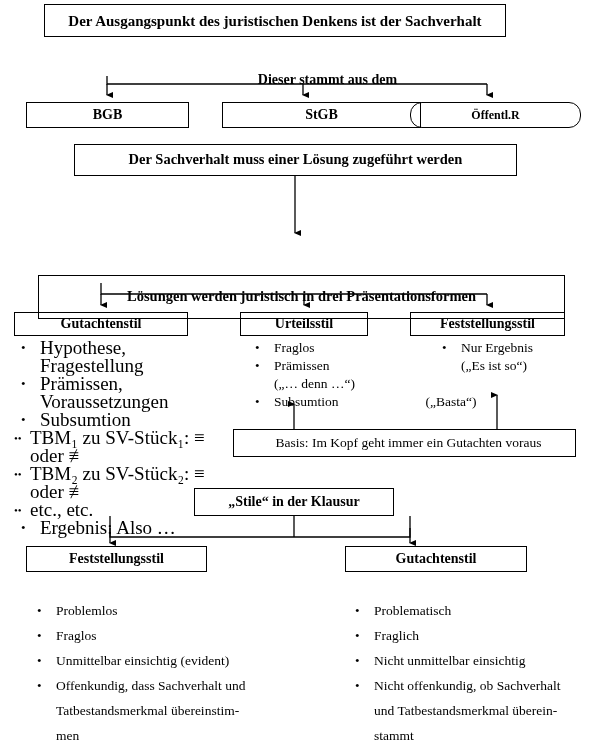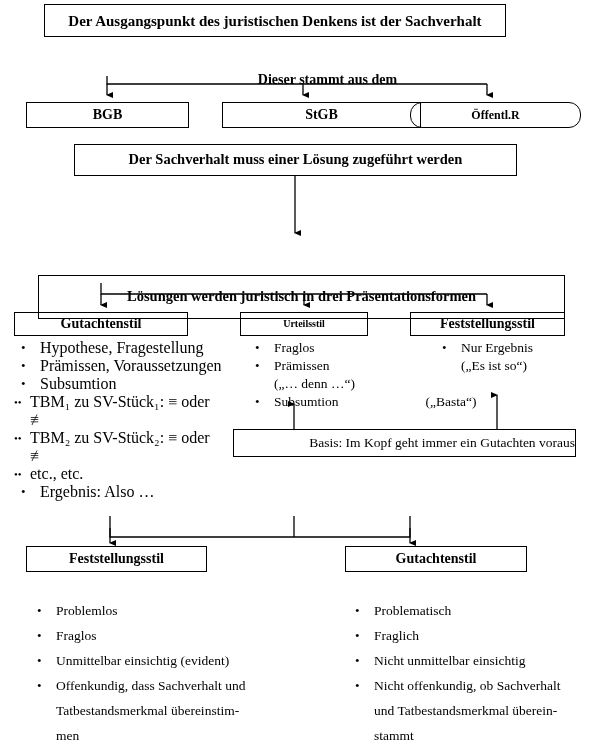--- a/index.html
+++ b/index.html
@@ -26,21 +26,21 @@
     border: 1.4px solid #000000;
     box-sizing: border-box;
     display: flex;
     align-items: center;
     justify-content: center;
     text-align: center;
     font-weight: bold;
     line-height: 1.2;
   }
   .box-left {
-    justify-content: flex-end;
+    justify-content: center;
     text-align: left;
     font-weight: normal;
   }
   .txt {
     position: absolute;
     white-space: pre;
   }
   .label-bold {
     font-weight: bold;
   }
@@ -144,28 +144,28 @@
     <span>Der Sachverhalt muss einer Lösung zugeführt werden</span>
   </div>
 
   <div class="box" style="left:38px; top:239px; width:527px; height:44px; font-size:14.5px; flex-direction:column;margin-top:36px;">
     <span>Lösungen werden juristisch in drei Präsentationsformen</span>
   </div>
 
   <div class="box" style="left:14px; top:312px; width:174px; height:24px; font-size:14px;">
     <span>Gutachtenstil</span>
   </div>
-  <div class="box" style="left:240px; top:312px; width:128px; height:24px; font-size:10px;">
+  <div class="box" style="left:240px; top:312px; width:128px; height:24px; font-size:14px;">
     <span>Urteilsstil</span>
   </div>
   <div class="box" style="left:410px; top:312px; width:155px; height:24px; font-size:14px;">
     <span>Feststellungsstil</span>
   </div>
 
-  <ul class="blist" style="left:14px; top:339px; width:215px; font-size:16px; line-height:18px;">
+  <ul class="blist" style="left:14px; top:339px; width:215px; font-size:19px; line-height:18px;">
     <li class="bulleted"><span>Hypothese, Fragestellung</span></li>
     <li class="bulleted"><span>Prämissen, Voraussetzungen</span></li>
     <li class="bulleted"><span>Subsumtion</span></li>
     <li class="dbl"><span>TBM₁ zu SV-Stück₁: ≡ oder  ≢</span></li>
     <li class="dbl"><span>TBM₂ zu SV-Stück₂: ≡ oder  ≢</span></li>
     <li class="dbl"><span>etc., etc.</span></li>
     <li class="bulleted"><span>Ergebnis: Also …</span></li>
   </ul>
 
   <ul class="blist" style="left:248px; top:339px; width:140px; font-size:13.5px; line-height:18px;">
@@ -180,20 +180,23 @@
     <li class="nobullet"><span>(„Es ist so“)</span></li>
   </ul>
   <div class="txt" style="left:412px; top:375px; font-size:13.5px; line-height:18px;">
     <span>(„Basta“)</span>
   </div>
 
   <div class="box box-left" style="left:233px; top:429px; width:343px; height:28px; font-size:13.5px; padding-left:8px;">
     <span>Basis: Im Kopf geht immer ein Gutachten voraus</span>
   </div>
 
+  <div class="box" style="left:194px; top:488px; width:200px; height:28px; font-size:14px;">
+    <span>„Stile“ in der Klausur</span>
+  </div>
 
   <div class="box" style="left:26px; top:546px; width:181px; height:26px; font-size:14px;">
     <span>Feststellungsstil</span>
   </div>
   <div class="box" style="left:345px; top:546px; width:182px; height:26px; font-size:14px;">
     <span>Gutachtenstil</span>
   </div>
 
   <ul class="blist" style="left:30px; top:598px; width:265px; font-size:13.5px; line-height:25px;">
     <li class="bulleted"><span>Problemlos</span></li>

